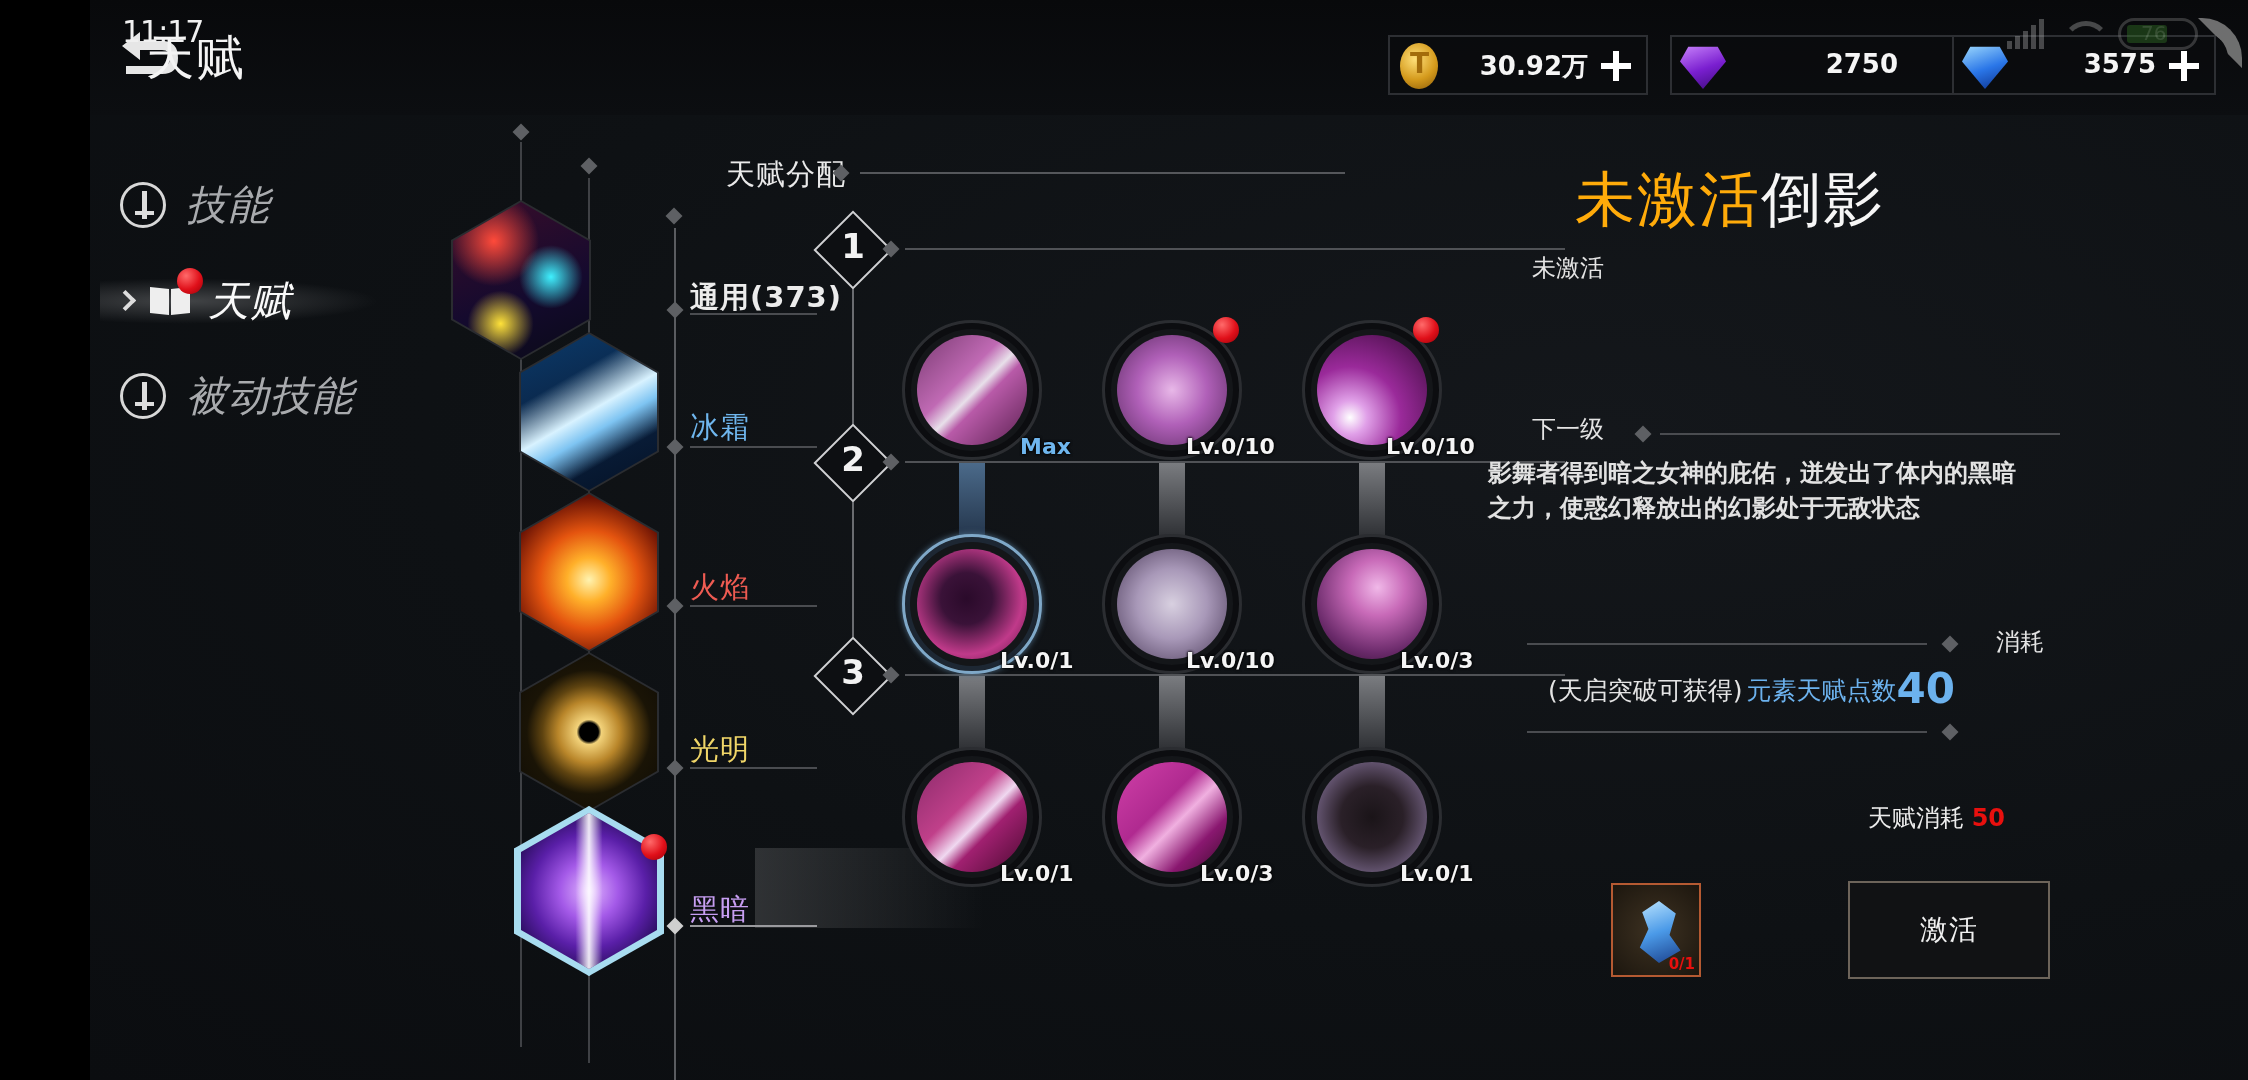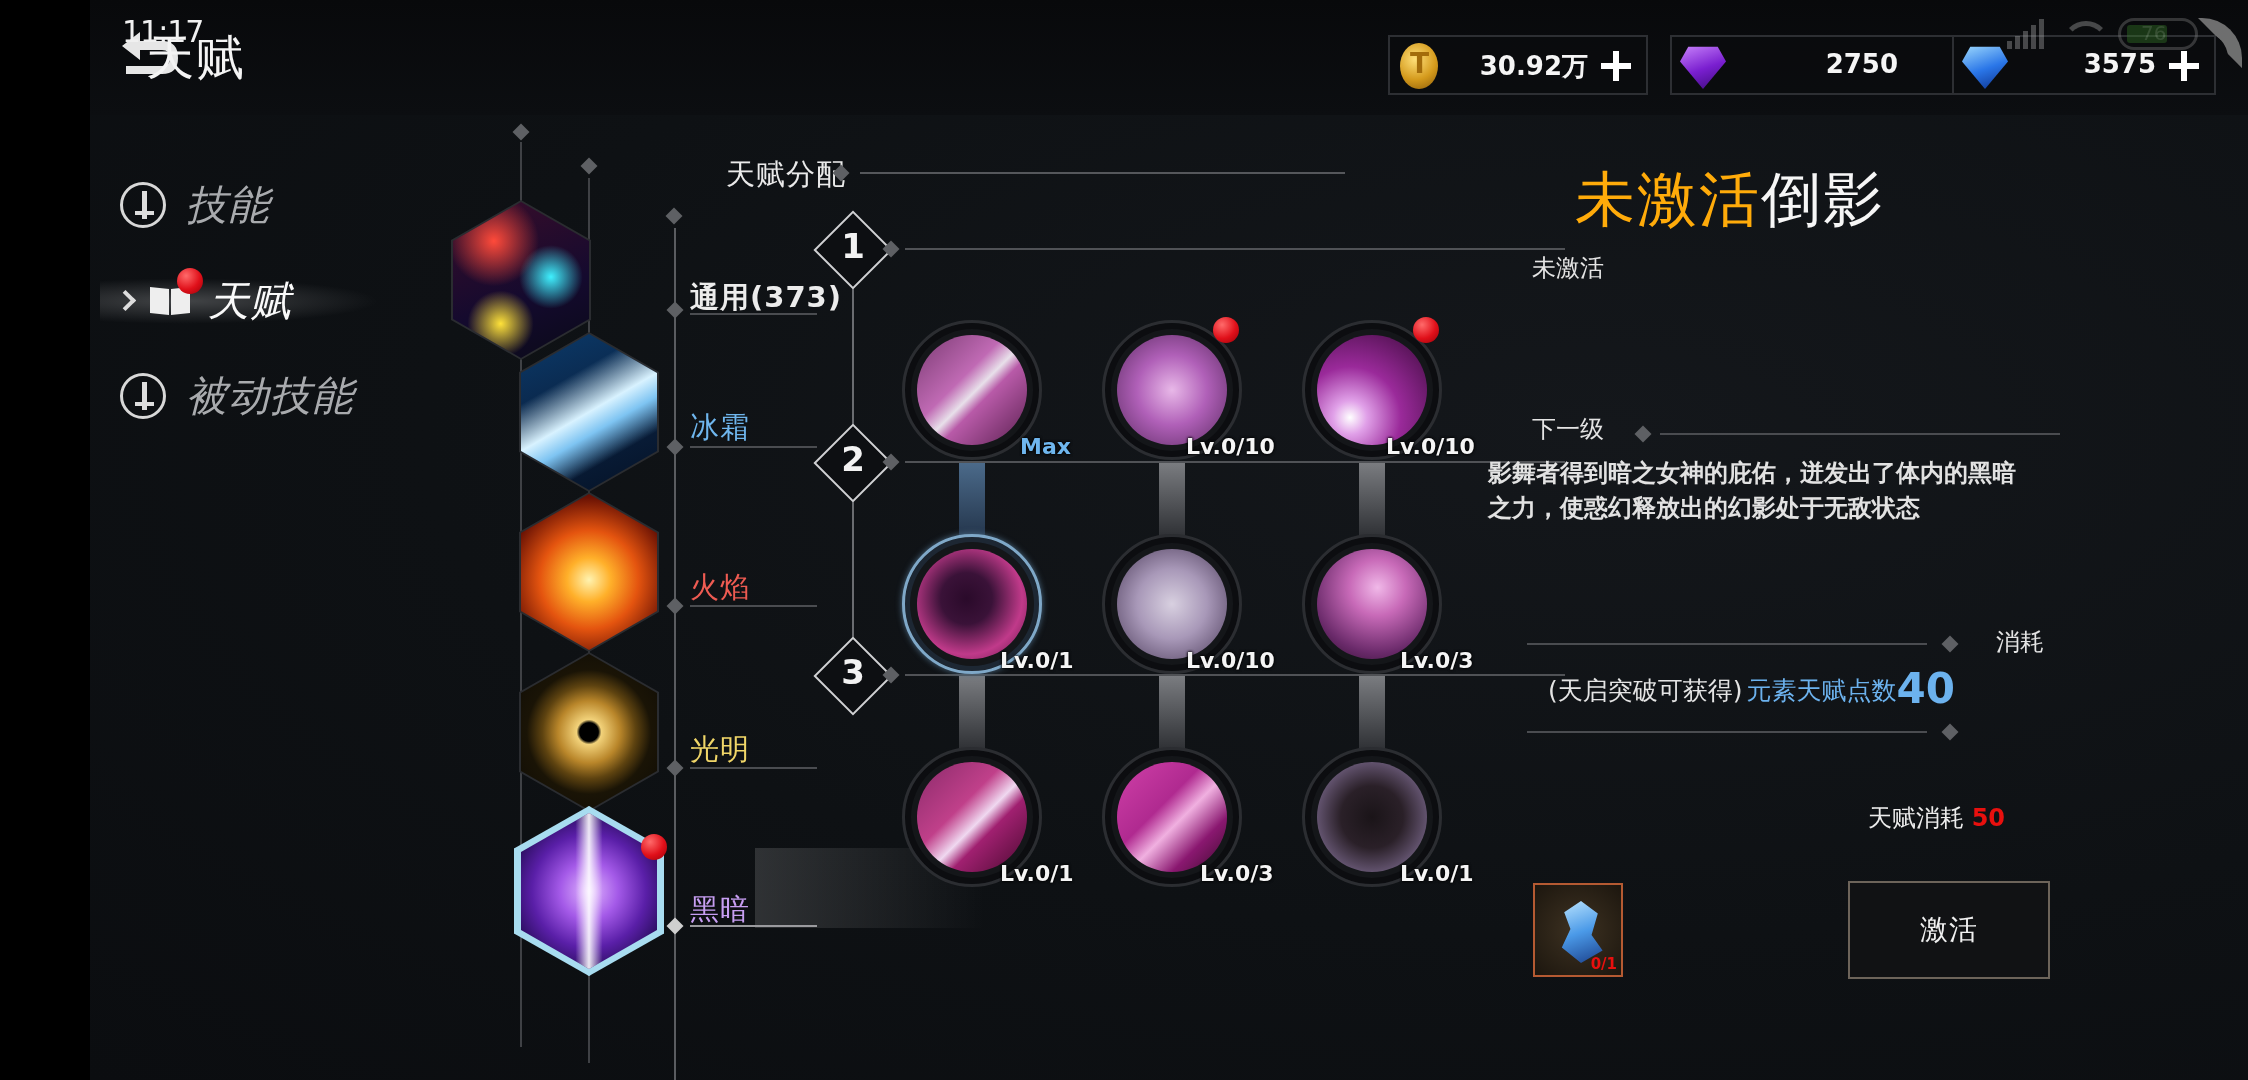--- a/index.html
+++ b/index.html
@@ -306,18 +306,18 @@
     <span>(天启突破可获得)</span><span class="blue" style="margin-left:4px;">元素天赋点数</span><span class="big">40</span>
   </div>
   <div class="hline" style="left:1437px; top:731px; width:400px; background:#4a4c50;"></div>
   <div class="diamond" style="left:1854px; top:726px;"></div>
 
   <div class="talent-cost" style="left:1778px;">
     <span>天赋消耗</span>
     <span class="red">50</span>
   </div>
 
-  <div class="item-slot" style="left:1443px;">
+  <div class="item-slot" style="left:1521px;">
     <div class="crystal"></div>
     <span class="count">0/1</span>
   </div>
   <div class="btn" style="left:1758px; width:202px;">激活</div>
 </div>
 
 </body></html>

